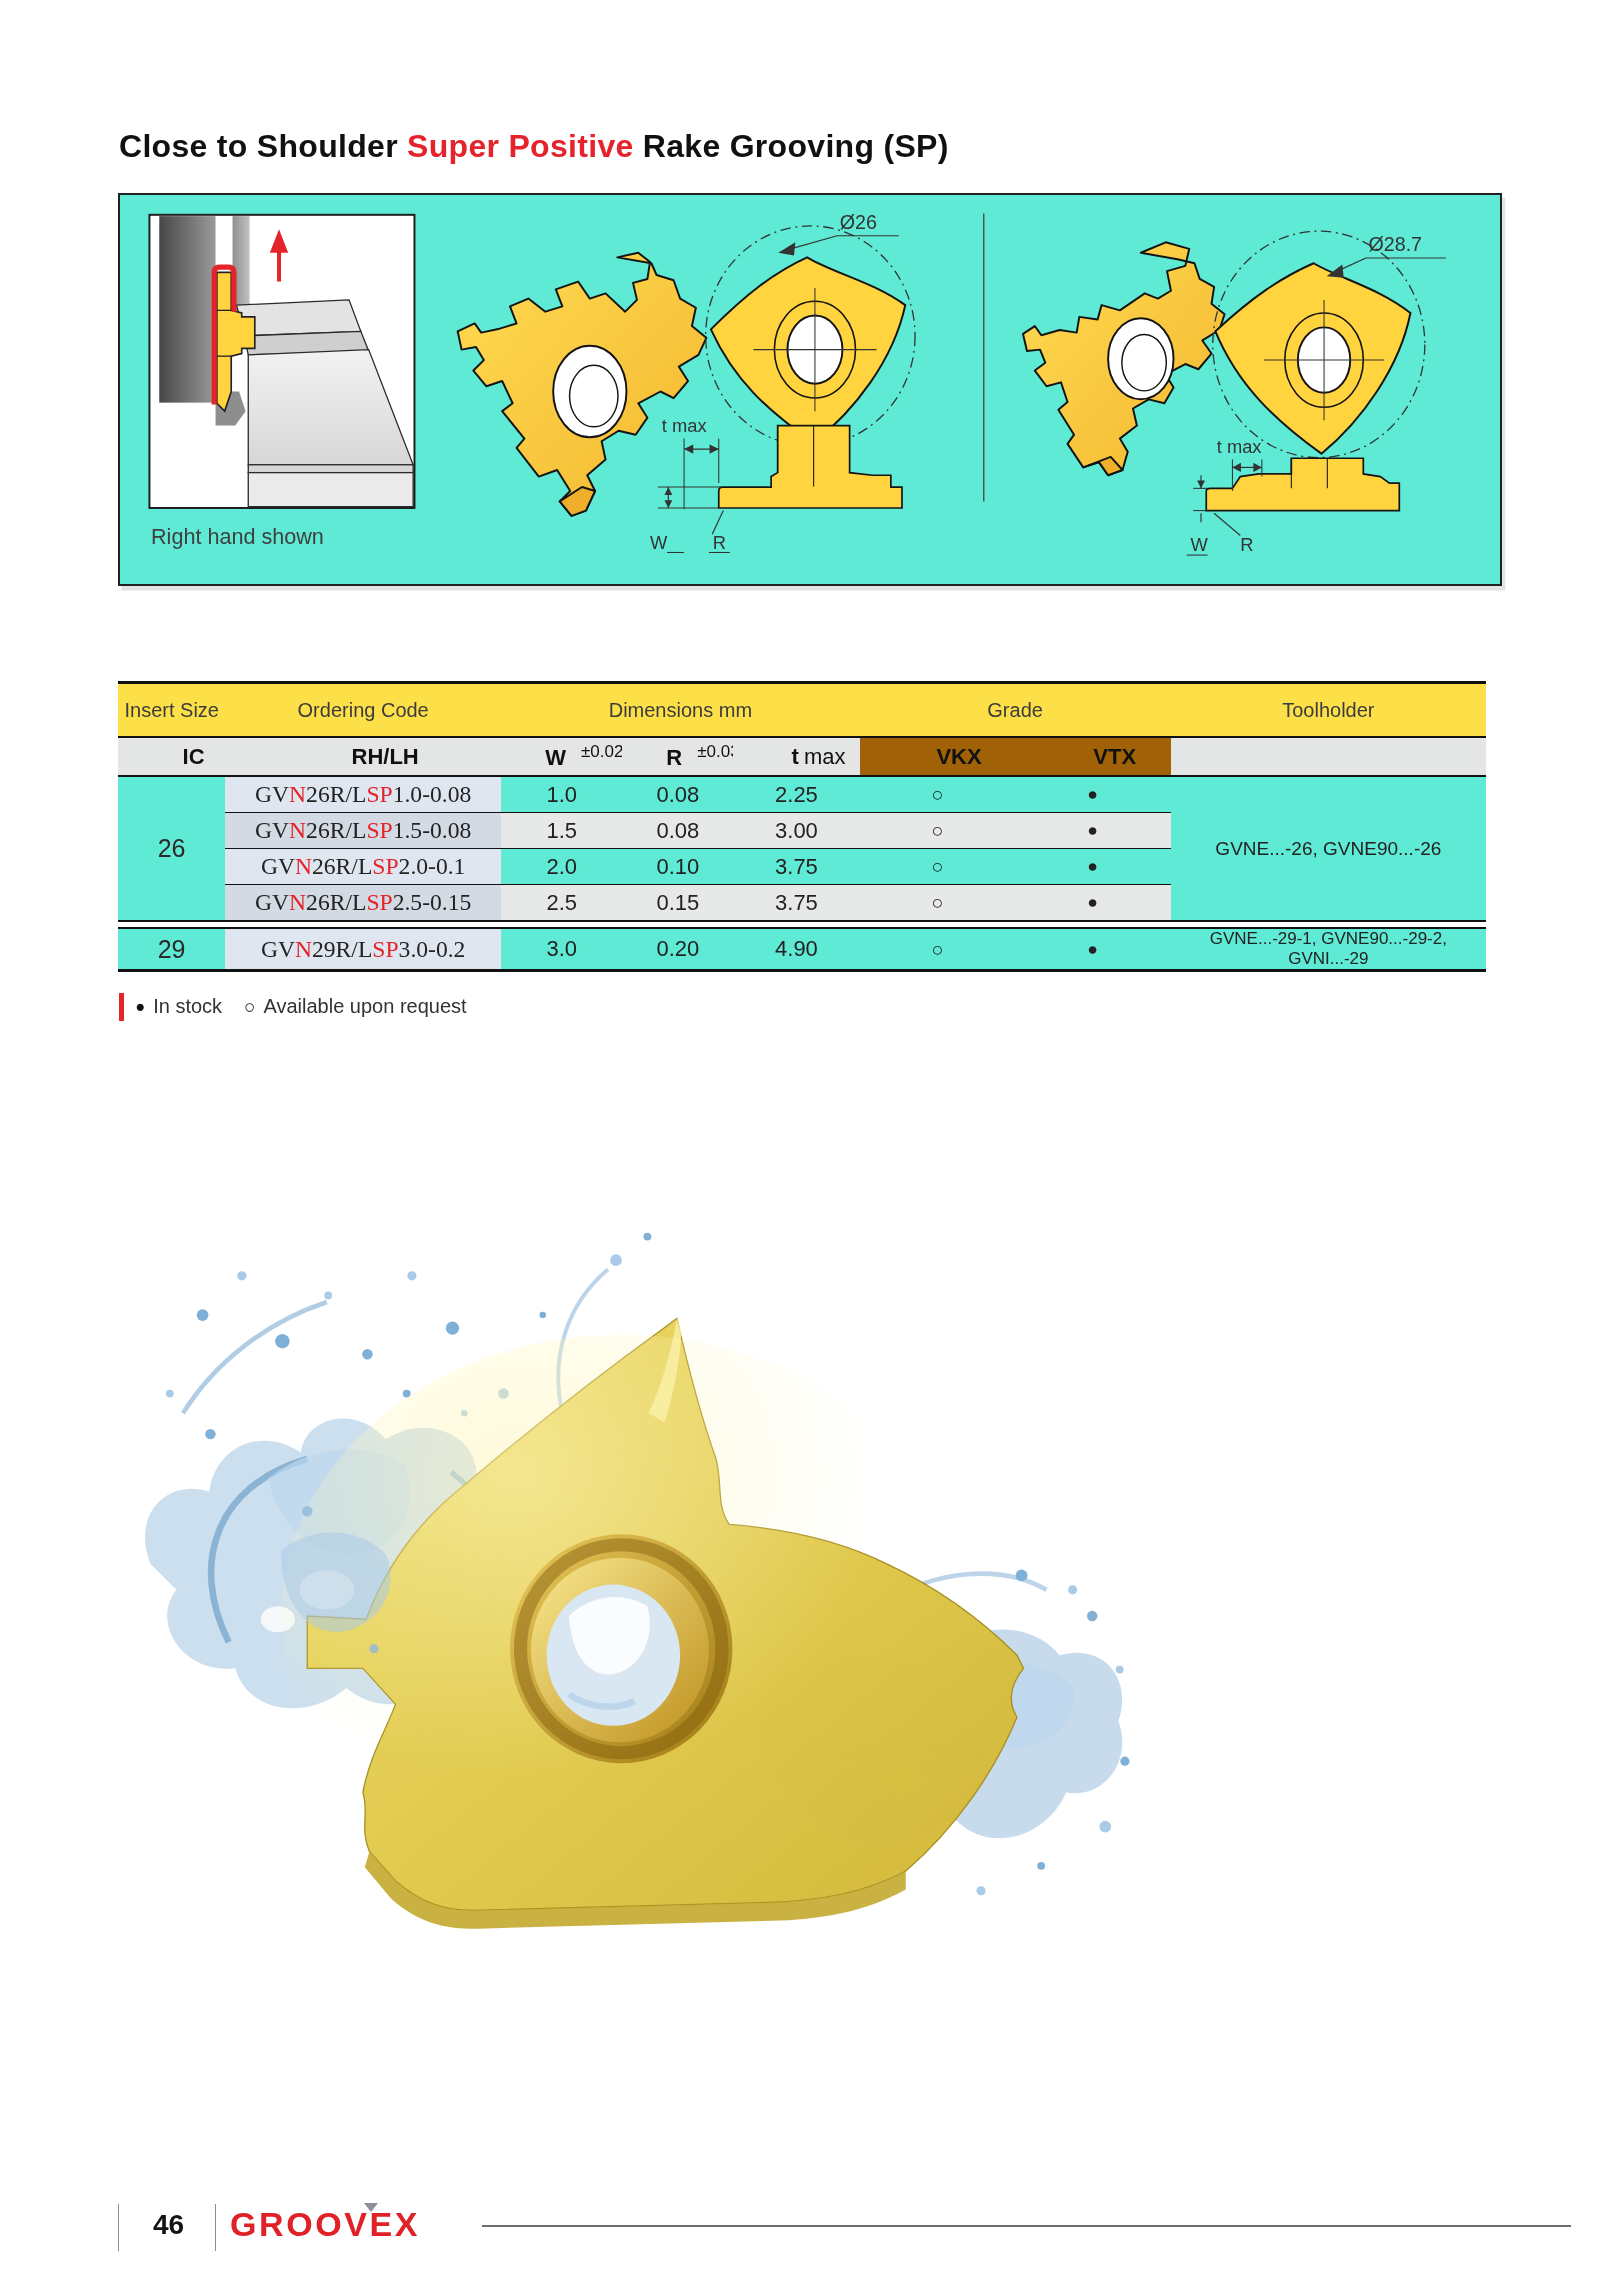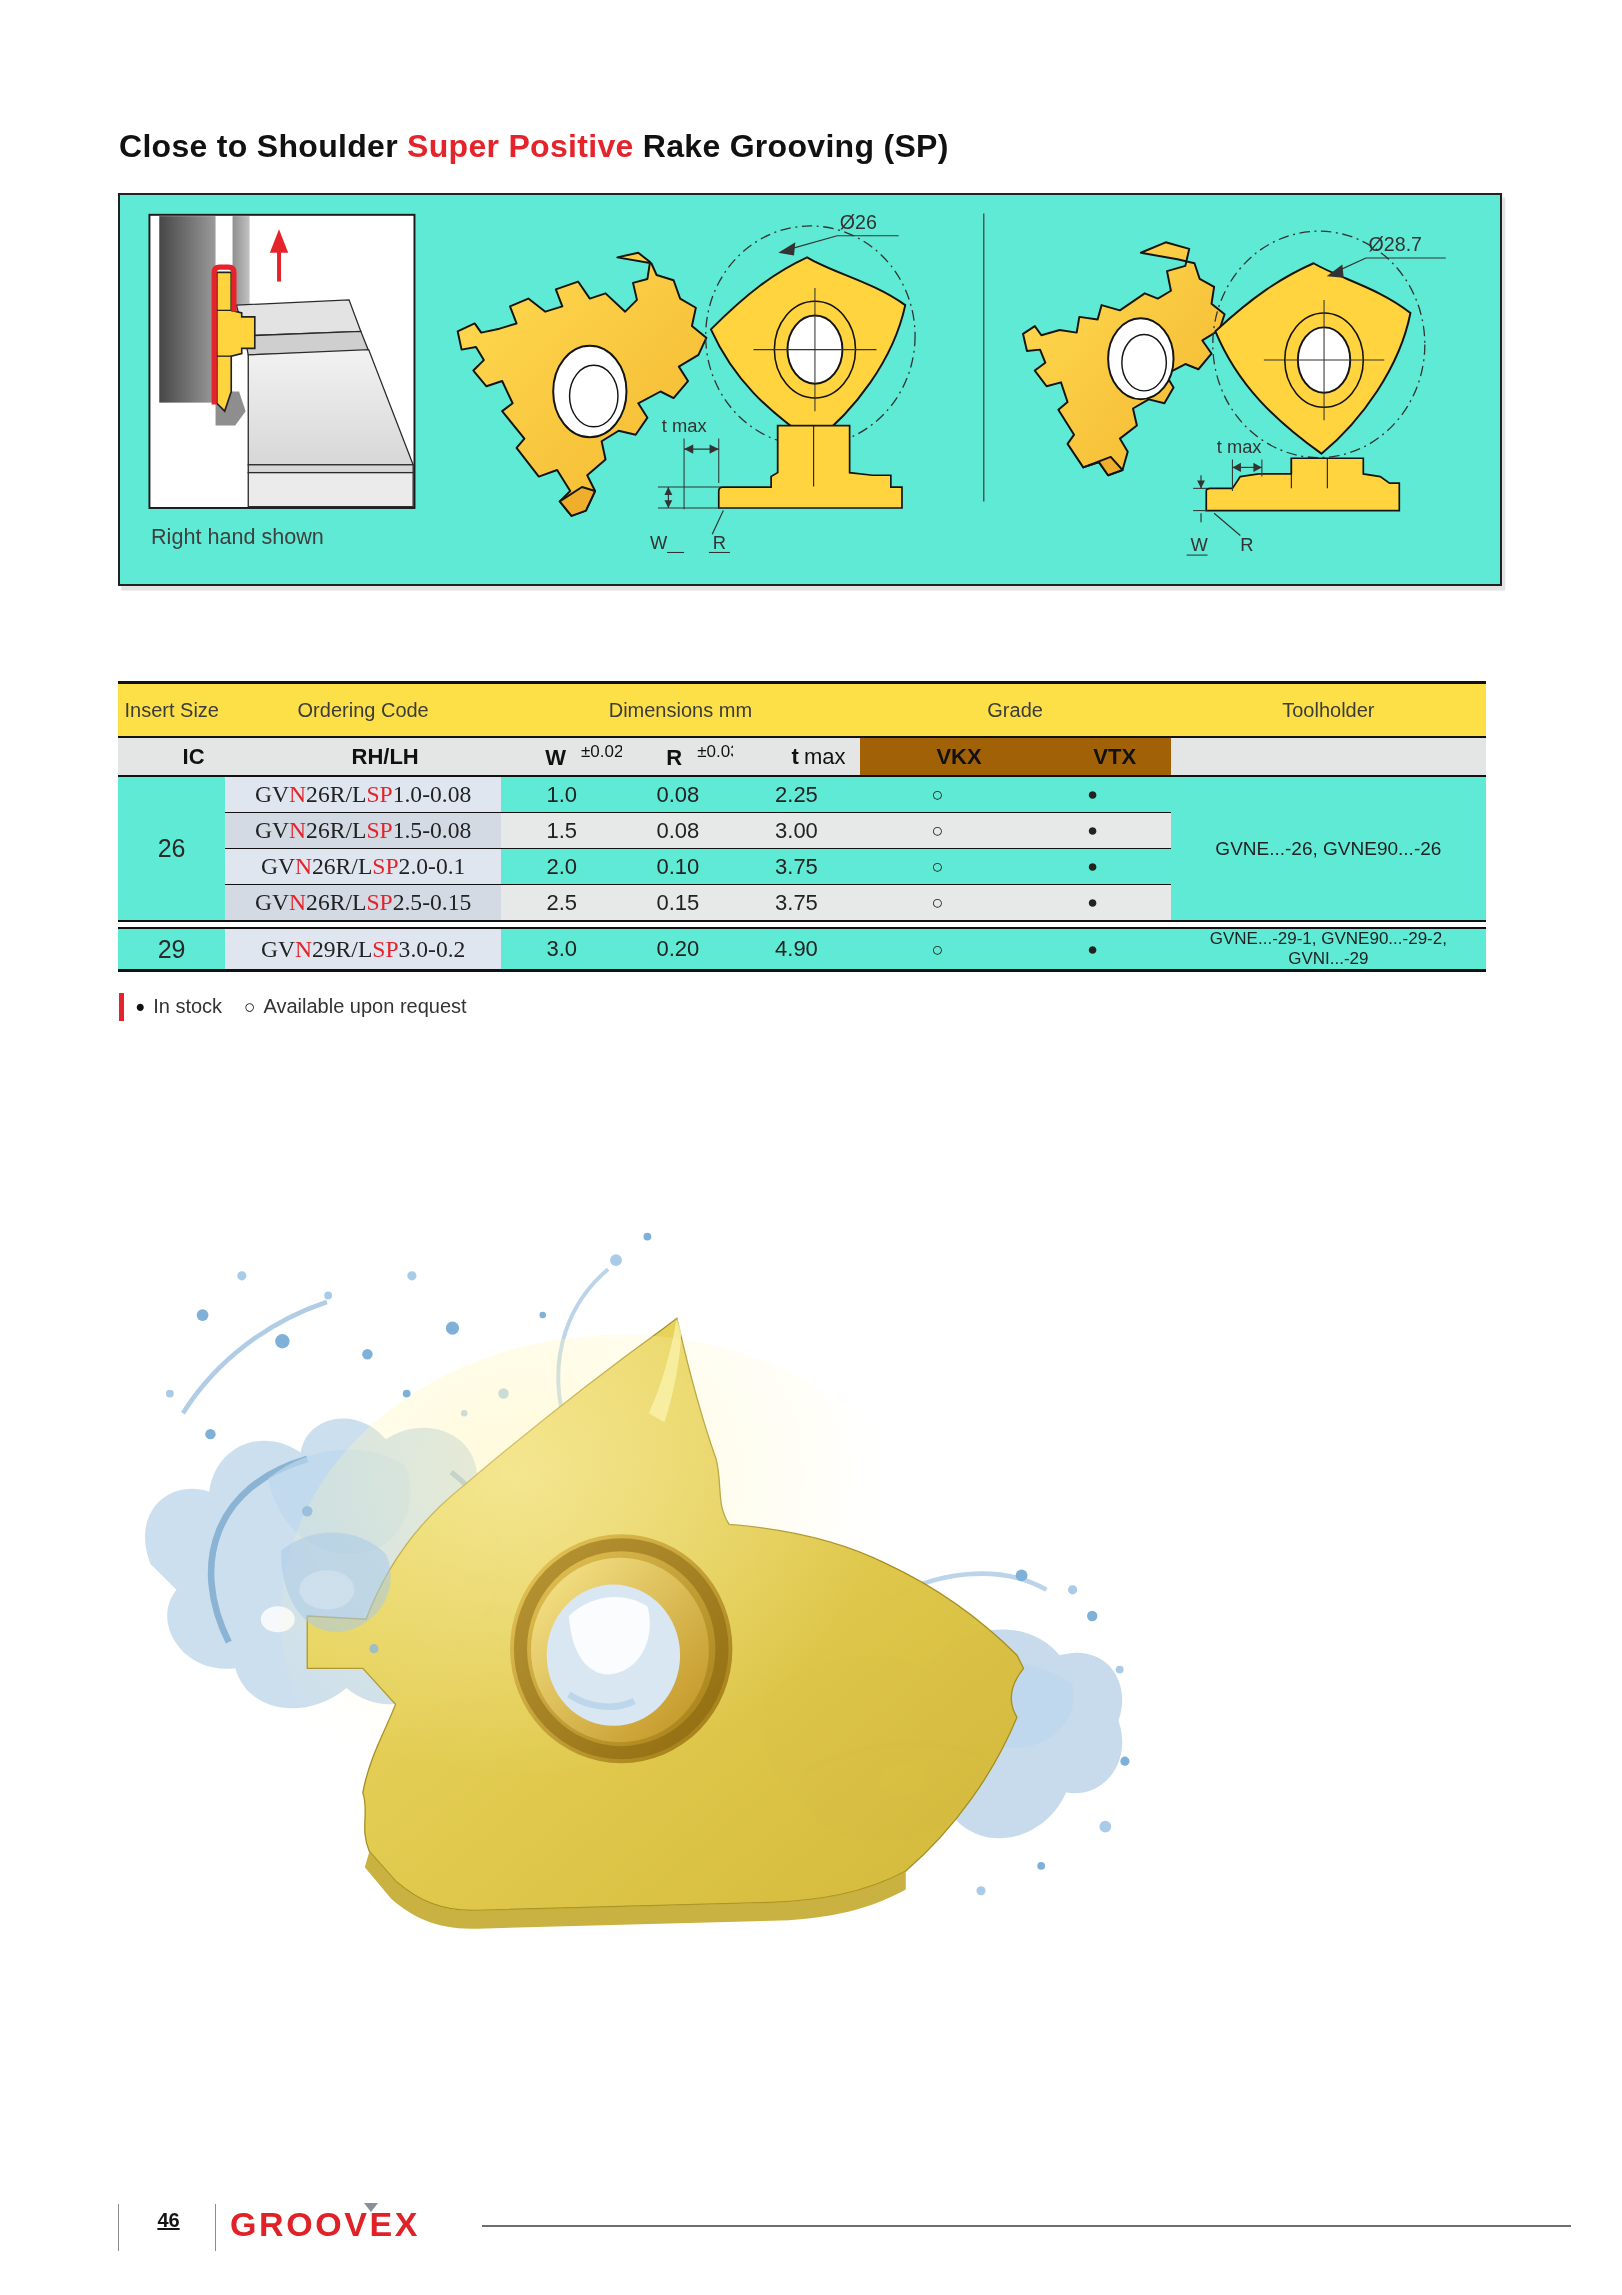--- a/index.html
+++ b/index.html
@@ -45,21 +45,21 @@
   .legend{position:absolute;left:119px;top:993px;display:flex;align-items:center;font-size:20px;color:#333;}
   .legend .bar{width:4.6px;height:27.5px;background:#e4232b;margin-right:11.8px;}
   .legend .dot{font-size:16.4px;margin:0 7.9px 0 0;color:#111;}
   .legend .ring{font-size:19px;margin:0 7.9px 0 22px;color:#111;}
 
   
   .photo{position:absolute;left:111px;top:1197px;}
 
   
   .footer-vline{position:absolute;width:1.3px;background:#8d8d8d;}
-  .pageno{position:absolute;left:133px;top:2209px;width:71px;text-align:center;font-size:20px;font-weight:600;color:#141414;text-decoration:underline;}
+  .pageno{position:absolute;left:133px;top:2209px;width:71px;text-align:center;font-size:28px;font-weight:600;color:#141414;}
   .brand{position:absolute;left:230px;top:2205px;font-size:34px;font-weight:800;letter-spacing:2.6px;color:#e02128;font-style:normal;}
   .brand-tri{position:absolute;left:364px;top:2203px;width:0;height:0;
     border-left:7.9px solid transparent;border-right:7.9px solid transparent;border-top:9.2px solid #8a9096;}
   .footer-hline{position:absolute;left:482px;top:2225px;width:1089px;height:2px;background:#6e6e6e;}
 </style>
 </head>
 <body>
 
 <div class="page">
 

